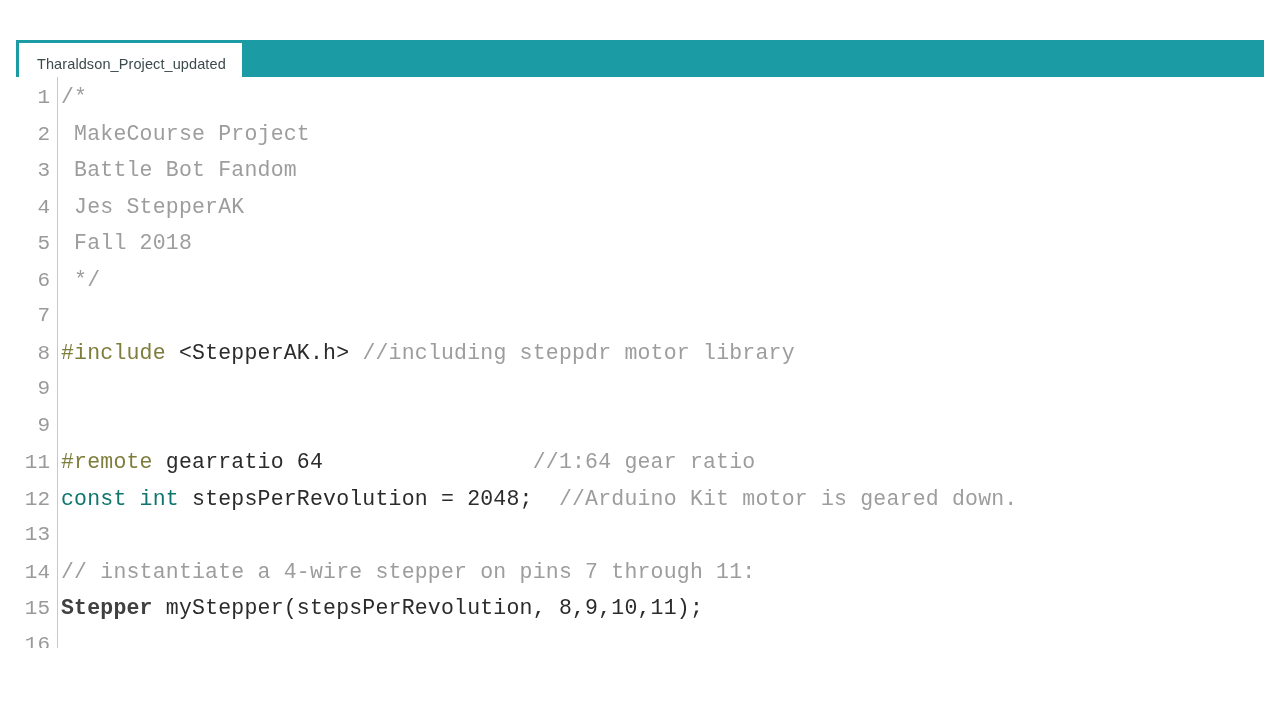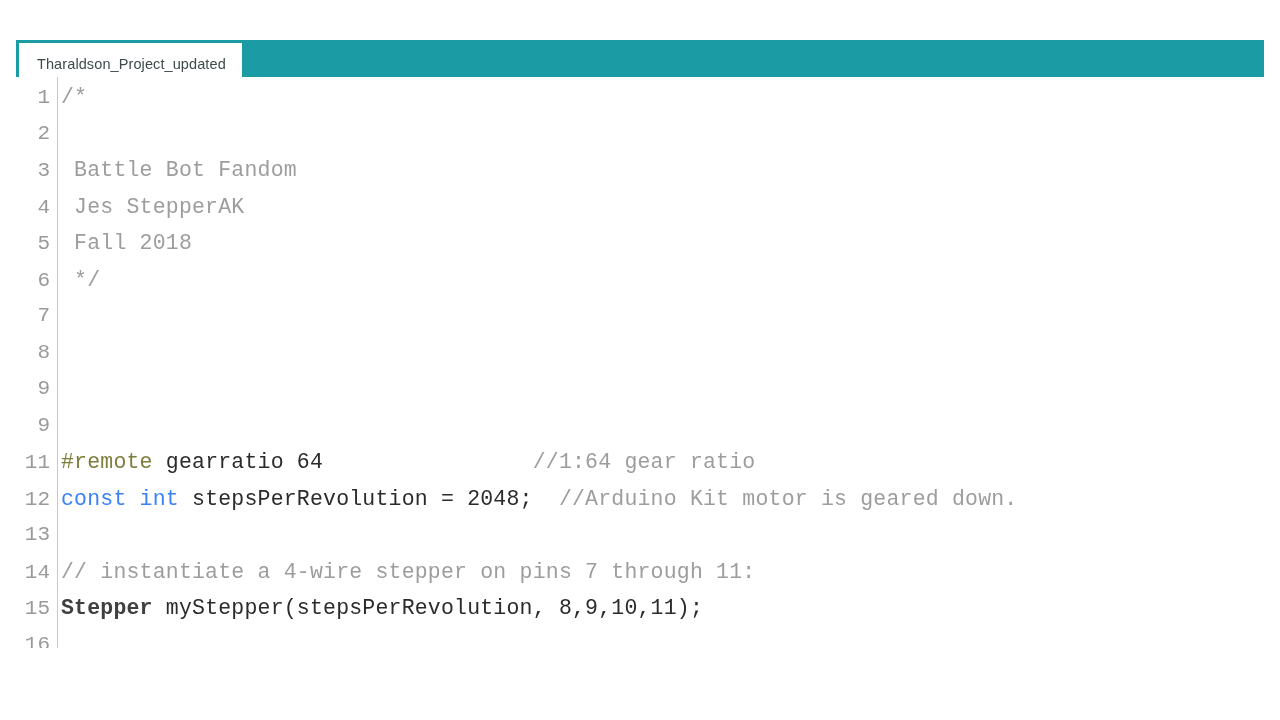--- a/index.html
+++ b/index.html
@@ -96,46 +96,46 @@
     font-size: 21.5px;
     color: #2b2b2b;
     padding-left: 4px;
     white-space: pre;
     letter-spacing: 0.2px;
   }
 
   
   .tok-comment  { color: #9d9d9d; }
   .tok-pre      { color: #7e7d3c; }
-  .tok-kw       { color: #3b82f6; }
+  .tok-kw       { color: #0f766e; }
   .tok-type     { color: #404040; font-weight: bold; }
   .tok-plain    { color: #2b2b2b; }
 </style>
 </head>
 <body>
 
 <div class="app">
 
   <div class="tabbar">
     <div class="tab">
       <span class="tab-label">Tharaldson_Project_updated</span>
     </div>
   </div>
 
   <div class="editor">
     <div class="gutter-rule"></div>
     <div class="code-area" id="code-area">
         <div class="line"><span class="lineno">1</span><span class="linetext"><span class="tok-comment">/*</span></span></div>
-        <div class="line"><span class="lineno">2</span></div>
+        <div class="line"><span class="lineno">2</span><span class="linetext"><span class="tok-comment"> MakeCourse Project</span></span></div>
         <div class="line"><span class="lineno">3</span><span class="linetext"><span class="tok-comment"> Battle Bot Fandom</span></span></div>
         <div class="line"><span class="lineno">4</span><span class="linetext"><span class="tok-comment"> Jes StepperAK</span></span></div>
         <div class="line"><span class="lineno">5</span><span class="linetext"><span class="tok-comment"> Fall 2018</span></span></div>
         <div class="line"><span class="lineno">6</span><span class="linetext"><span class="tok-comment"> */</span></span></div>
         <div class="line"><span class="lineno">7</span><span class="linetext"><span class="tok-plain"></span></span></div>
-        <div class="line"><span class="lineno">8</span></div>
+        <div class="line"><span class="lineno">8</span><span class="linetext"><span class="tok-pre">#include</span><span class="tok-plain"> &lt;StepperAK.h&gt; </span><span class="tok-comment">//including steppdr motor library</span></span></div>
         <div class="line"><span class="lineno">9</span></div>
         <div class="line"><span class="lineno">9</span><span class="linetext"><span class="tok-plain"></span></span></div>
         <div class="line"><span class="lineno">11</span><span class="linetext"><span class="tok-pre">#remote</span><span class="tok-plain"> gearratio 64                </span><span class="tok-comment">//1:64 gear ratio</span></span></div>
         <div class="line"><span class="lineno">12</span><span class="linetext"><span class="tok-kw">const int</span><span class="tok-plain"> stepsPerRevolution = 2048;  </span><span class="tok-comment">//Arduino Kit motor is geared down.</span></span></div>
         <div class="line"><span class="lineno">13</span><span class="linetext"><span class="tok-plain"></span></span></div>
         <div class="line"><span class="lineno">14</span><span class="linetext"><span class="tok-comment">// instantiate a 4-wire stepper on pins 7 through 11:</span></span></div>
         <div class="line"><span class="lineno">15</span><span class="linetext"><span class="tok-type">Stepper</span><span class="tok-plain"> myStepper(stepsPerRevolution, 8,9,10,11);</span></span></div>
         <div class="line"><span class="lineno">16</span><span class="linetext"><span class="tok-plain"></span></span></div>
       </div>
   </div>

